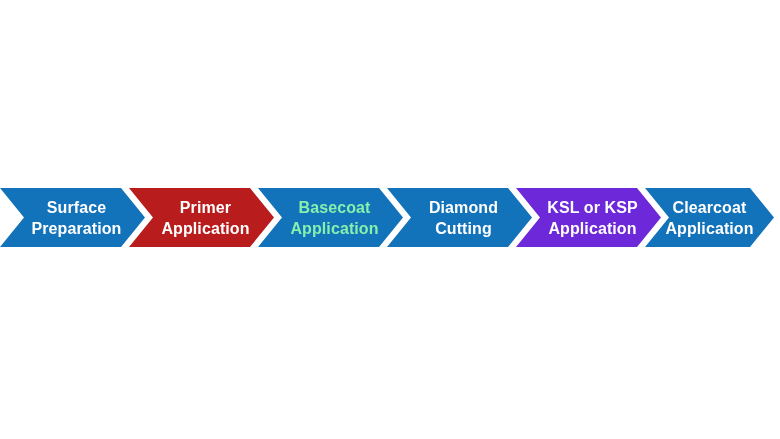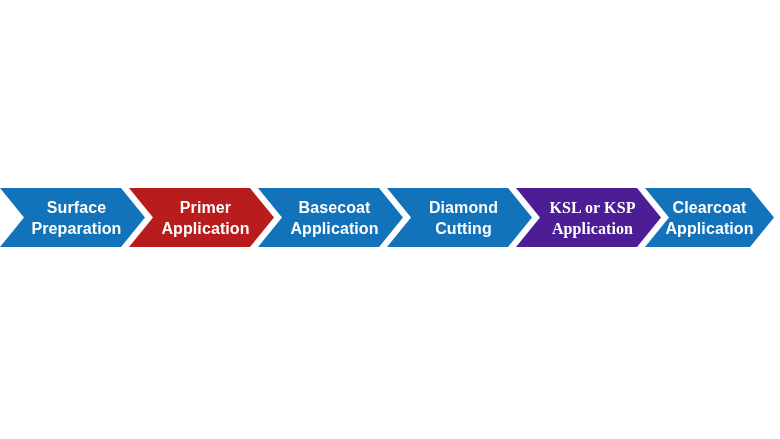--- a/index.html
+++ b/index.html
@@ -56,28 +56,28 @@
   <div class="flow">
     <div class="chevron" style="background: rgb(18, 114, 186);">
       <span class="step-label" style="color: rgb(255, 255, 255);">Surface
 Preparation</span>
     </div>
     <div class="chevron" style="background: #b91c1c;">
       <span class="step-label" style="color: rgb(255, 255, 255);">Primer
 Application</span>
     </div>
     <div class="chevron" style="background: rgb(18, 114, 186);">
-      <span class="step-label" style="color: #ffffff;">Basecoat
+      <span class="step-label" style="color: #86efac;">Basecoat
 Application</span>
     </div>
     <div class="chevron" style="background: rgb(18, 114, 186);">
       <span class="step-label" style="color: #ffffff;">Diamond
 Cutting</span>
     </div>
-    <div class="chevron" style="background: #4c1d95; font-family: Liberation Serif, serif;">
+    <div class="chevron" style="background: #6d28d9;">
       <span class="step-label" style="color: rgb(255, 255, 255);">KSL or KSP
 Application</span>
     </div>
     <div class="chevron last" style="background: rgb(18, 114, 186);">
       <span class="step-label" style="color: rgb(255, 255, 255);">Clearcoat
 Application</span>
     </div>
   </div>
 </div>
 

